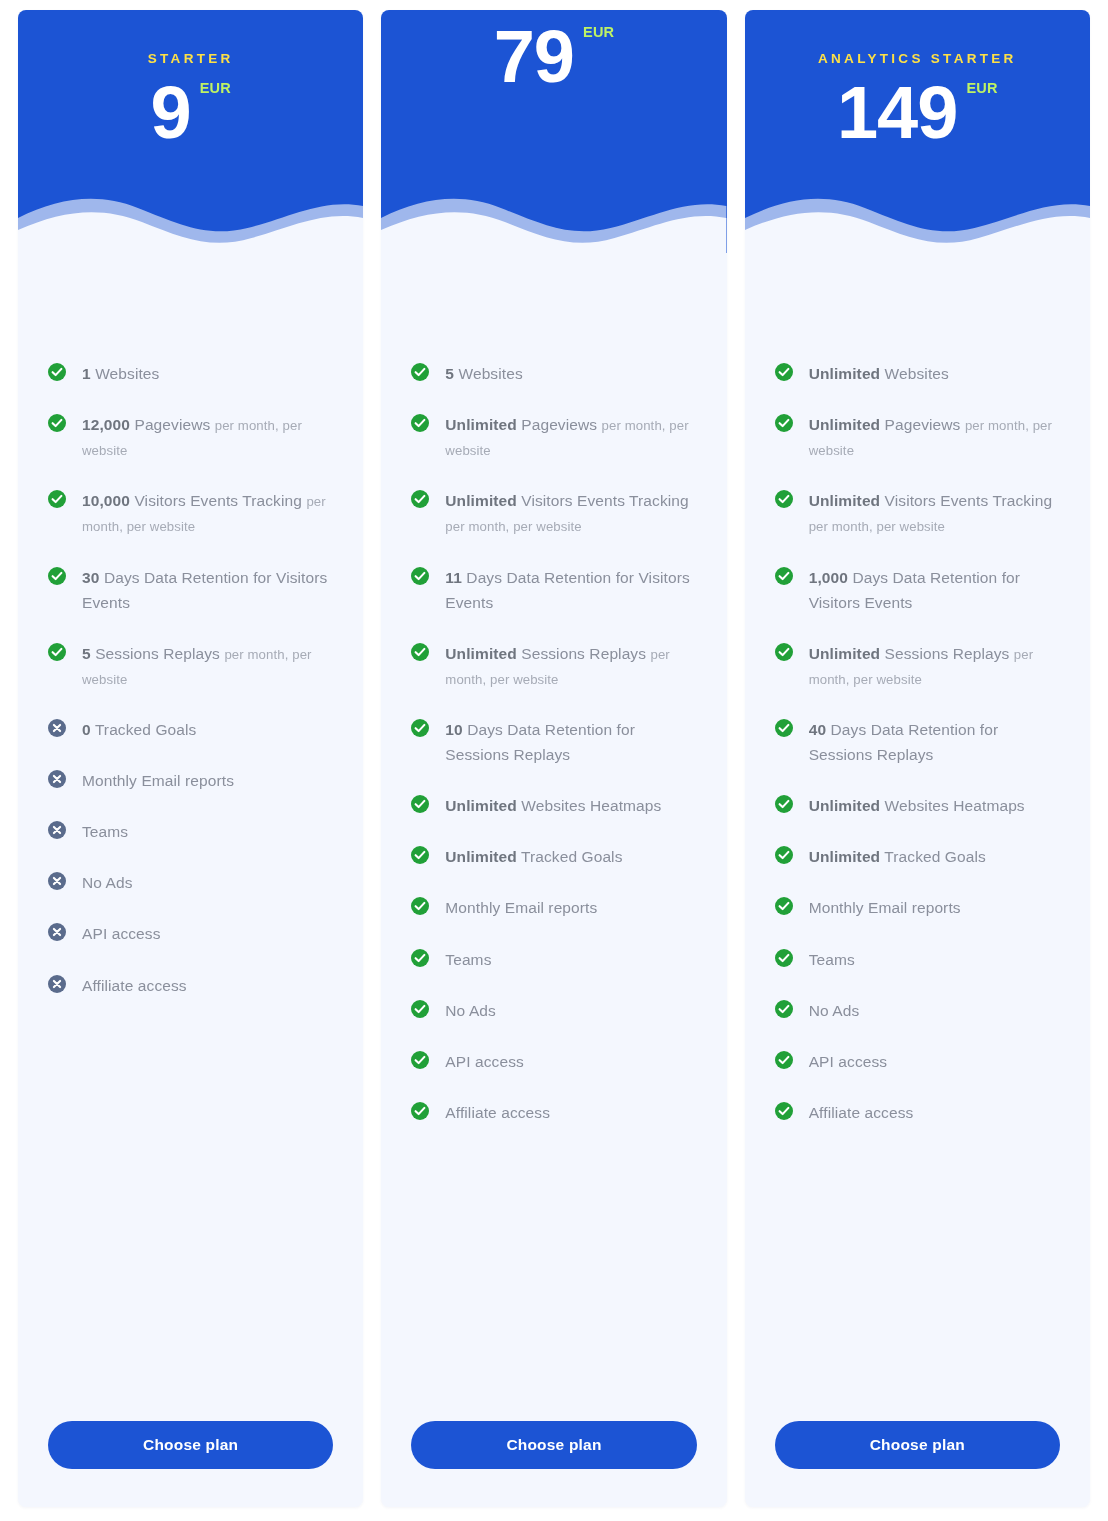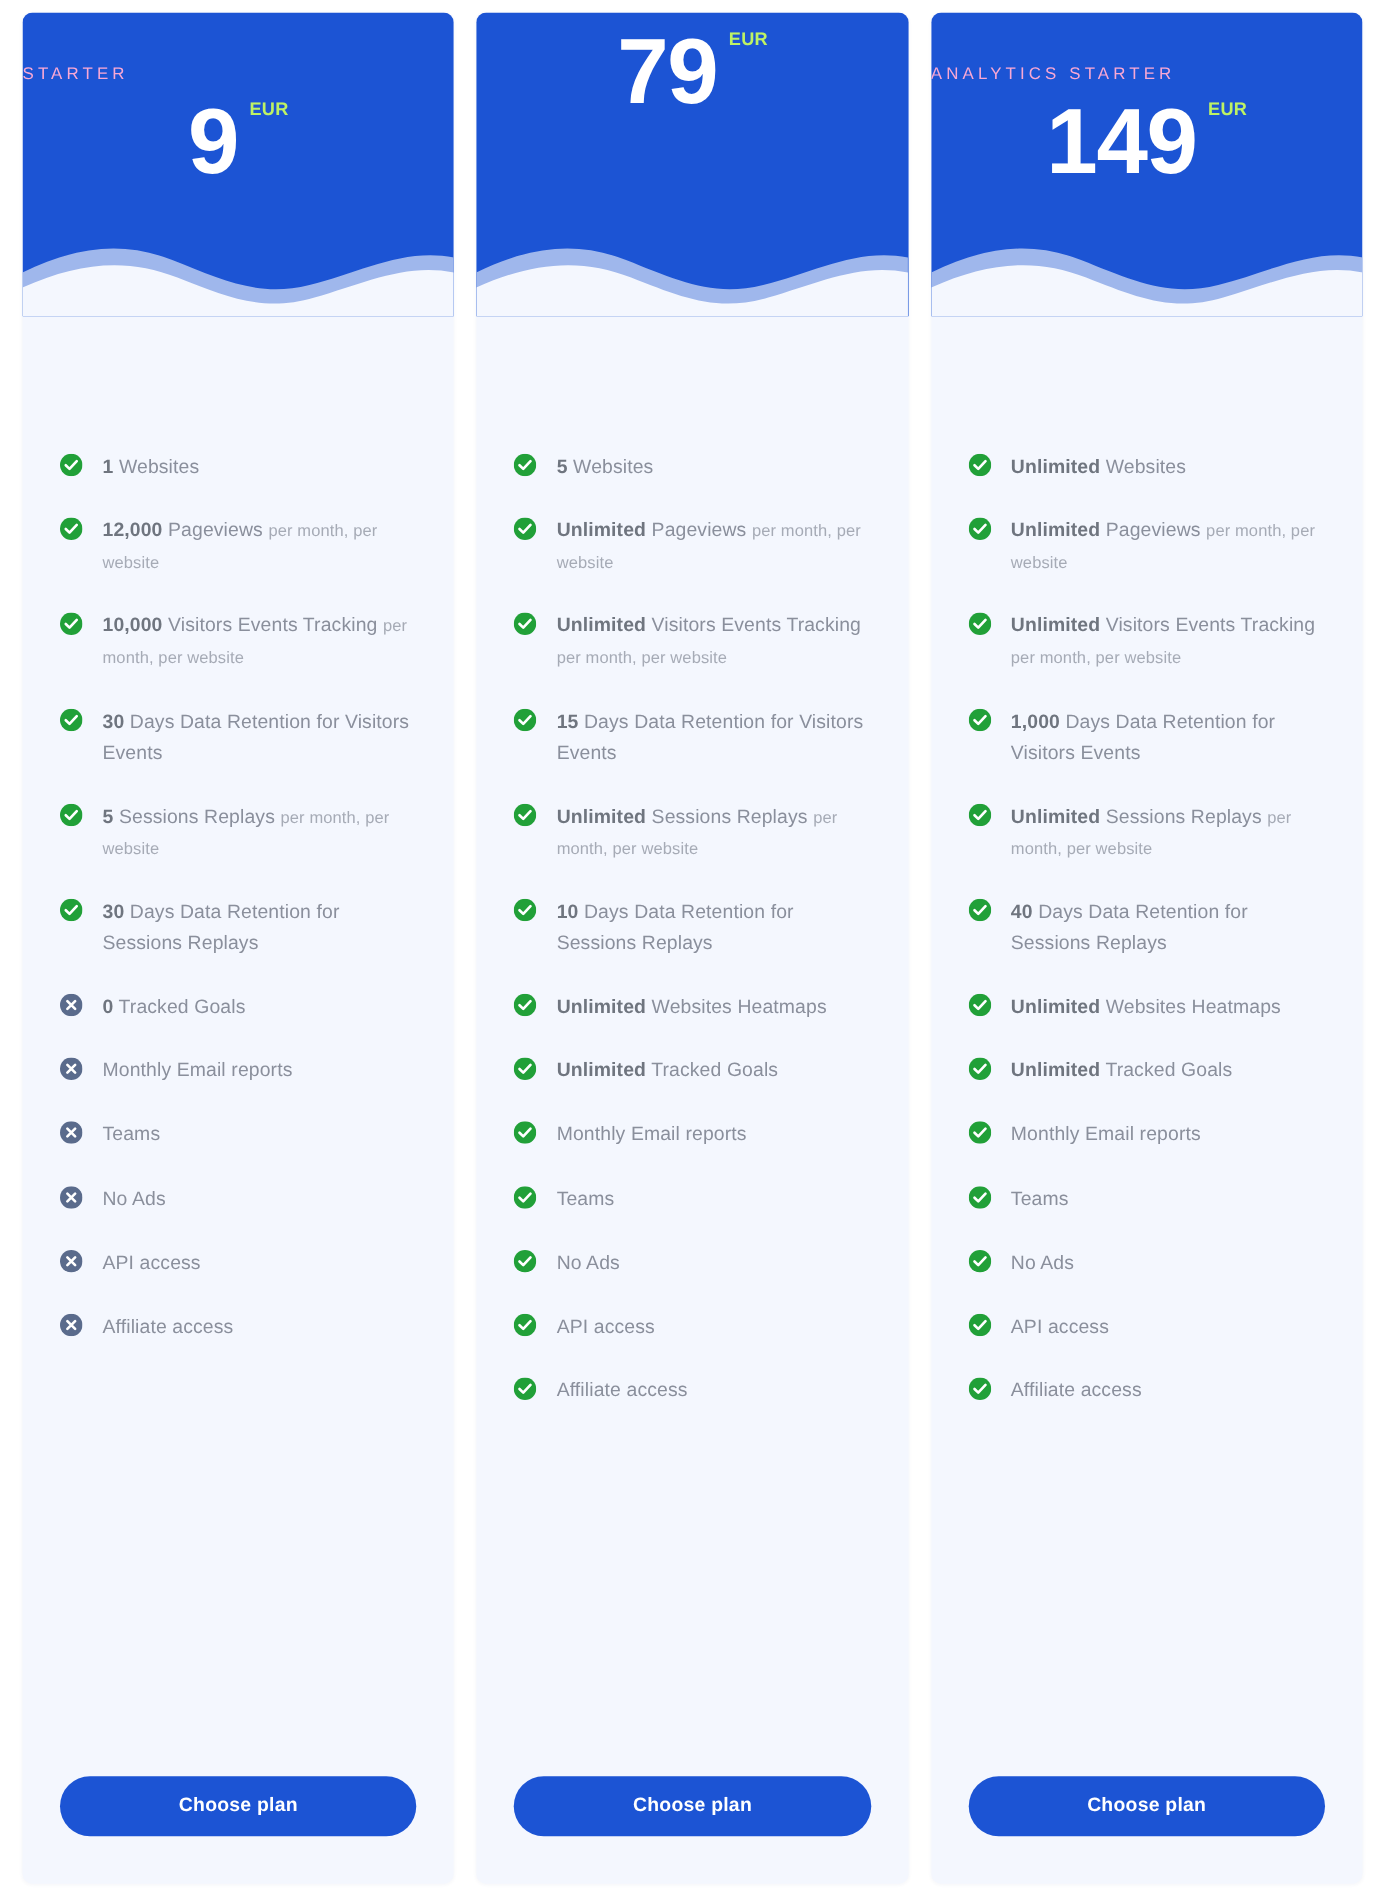--- a/index.html
+++ b/index.html
@@ -35,24 +35,24 @@
   
   .card-header {
     position: relative;
     background: #1c54d4;
     height: 243px;
     flex: 0 0 243px;
     overflow: hidden;
   }
 
   .plan-name {
-    text-align: left;
-    color: #f9a8d4;
+    text-align: center;
+    color: #fde047;
     font-size: 13.5px;
-    font-weight: 400;
+    font-weight: 700;
     letter-spacing: 3.3px;
     padding-top: 41px;
     position: relative;
     z-index: 3;
   }
 
   .price-row {
     position: relative;
     z-index: 3;
     display: flex;
@@ -207,29 +207,20 @@
           <span class="feature-text"><span class="strong">30</span> <span>Days Data Retention for Visitors Events</span></span>
         </li>
         <li class="feature-item">
           <span class="feature-icon">
             <svg viewBox="0 0 18 18" xmlns="http://www.w3.org/2000/svg">
               <circle cx="9" cy="9" r="9" fill="#21a038"></circle>
               <path d="M4.6 9.2 L7.6 12.1 L13.4 5.9" fill="none" stroke="#ffffff" stroke-width="2.1" stroke-linecap="round" stroke-linejoin="round"></path>
             </svg>
           </span>
           <span class="feature-text"><span class="strong">5</span> <span>Sessions Replays</span> <span class="qualifier">per month, per website</span></span>
-        </li>
-        <li class="feature-item">
-          <span class="feature-icon">
-            <svg viewBox="0 0 18 18" xmlns="http://www.w3.org/2000/svg">
-              <circle cx="9" cy="9" r="9" fill="#21a038"></circle>
-              <path d="M4.6 9.2 L7.6 12.1 L13.4 5.9" fill="none" stroke="#ffffff" stroke-width="2.1" stroke-linecap="round" stroke-linejoin="round"></path>
-            </svg>
-          </span>
-          <span class="feature-text"><span class="strong">30</span> <span>Days Data Retention for Sessions Replays</span></span>
         </li>
         <li class="feature-item">
           <span class="feature-icon">
             <svg viewBox="0 0 18 18" xmlns="http://www.w3.org/2000/svg">
               <circle cx="9" cy="9" r="9" fill="#5a6b8c"></circle>
               <path d="M5.9 5.9 L12.1 12.1 M12.1 5.9 L5.9 12.1" fill="none" stroke="#ffffff" stroke-width="2.1" stroke-linecap="round"></path>
             </svg>
           </span>
           <span class="feature-text"><span class="strong">0</span> <span>Tracked Goals</span></span>
         </li>
@@ -324,21 +315,21 @@
           </span>
           <span class="feature-text"><span class="strong">Unlimited</span> <span>Visitors Events Tracking</span> <span class="qualifier">per month, per website</span></span>
         </li>
         <li class="feature-item">
           <span class="feature-icon">
             <svg viewBox="0 0 18 18" xmlns="http://www.w3.org/2000/svg">
               <circle cx="9" cy="9" r="9" fill="#21a038"></circle>
               <path d="M4.6 9.2 L7.6 12.1 L13.4 5.9" fill="none" stroke="#ffffff" stroke-width="2.1" stroke-linecap="round" stroke-linejoin="round"></path>
             </svg>
           </span>
-          <span class="feature-text"><span class="strong">15</span> <span>Days Data Retention for Visitors Events</span></span>
+          <span class="feature-text"><span class="strong">11</span> <span>Days Data Retention for Visitors Events</span></span>
         </li>
         <li class="feature-item">
           <span class="feature-icon">
             <svg viewBox="0 0 18 18" xmlns="http://www.w3.org/2000/svg">
               <circle cx="9" cy="9" r="9" fill="#21a038"></circle>
               <path d="M4.6 9.2 L7.6 12.1 L13.4 5.9" fill="none" stroke="#ffffff" stroke-width="2.1" stroke-linecap="round" stroke-linejoin="round"></path>
             </svg>
           </span>
           <span class="feature-text"><span class="strong">Unlimited</span> <span>Sessions Replays</span> <span class="qualifier">per month, per website</span></span>
         </li>

